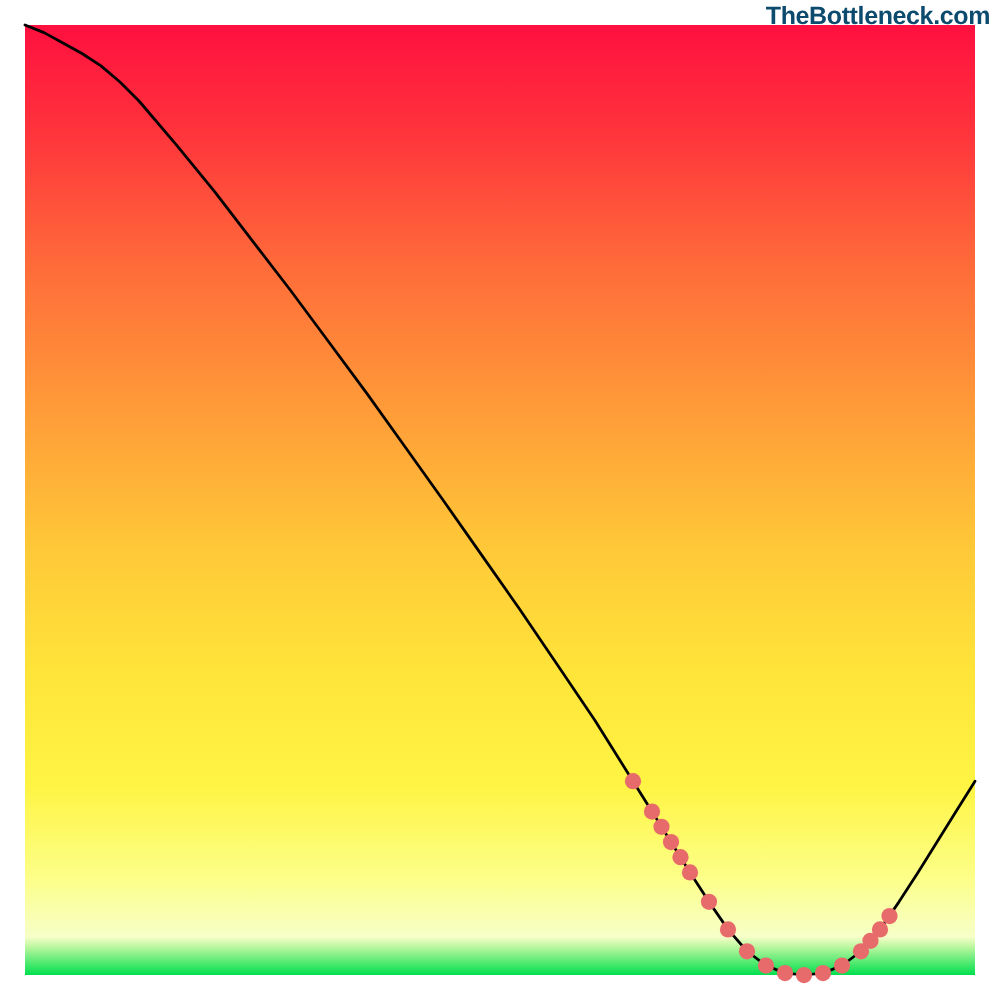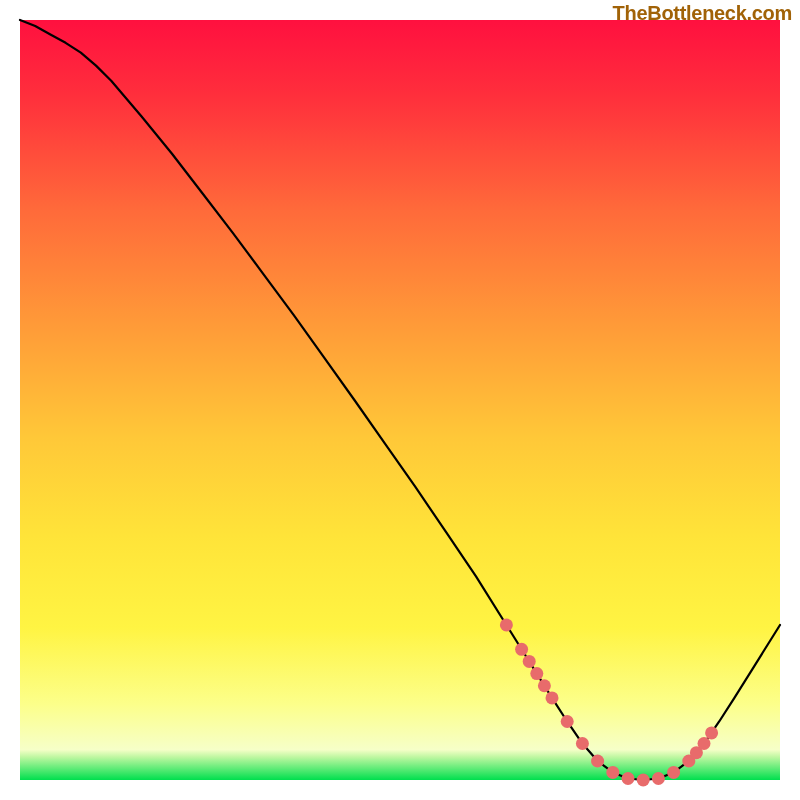--- a/index.html
+++ b/index.html
@@ -15,21 +15,21 @@
     position: relative;
     width: 800px;
     height: 800px;
   }
   .watermark {
     position: absolute;
     top: 2px;
     right: 8px;
     font-size: 20px;
     font-weight: bold;
-    color: #a16207;
+    color: #0c4a6e;
     letter-spacing: -0.3px;
     z-index: 3;
   }
   svg.plot {
     position: absolute;
     top: 0;
     left: 0;
     width: 800px;
     height: 800px;
     z-index: 1;

